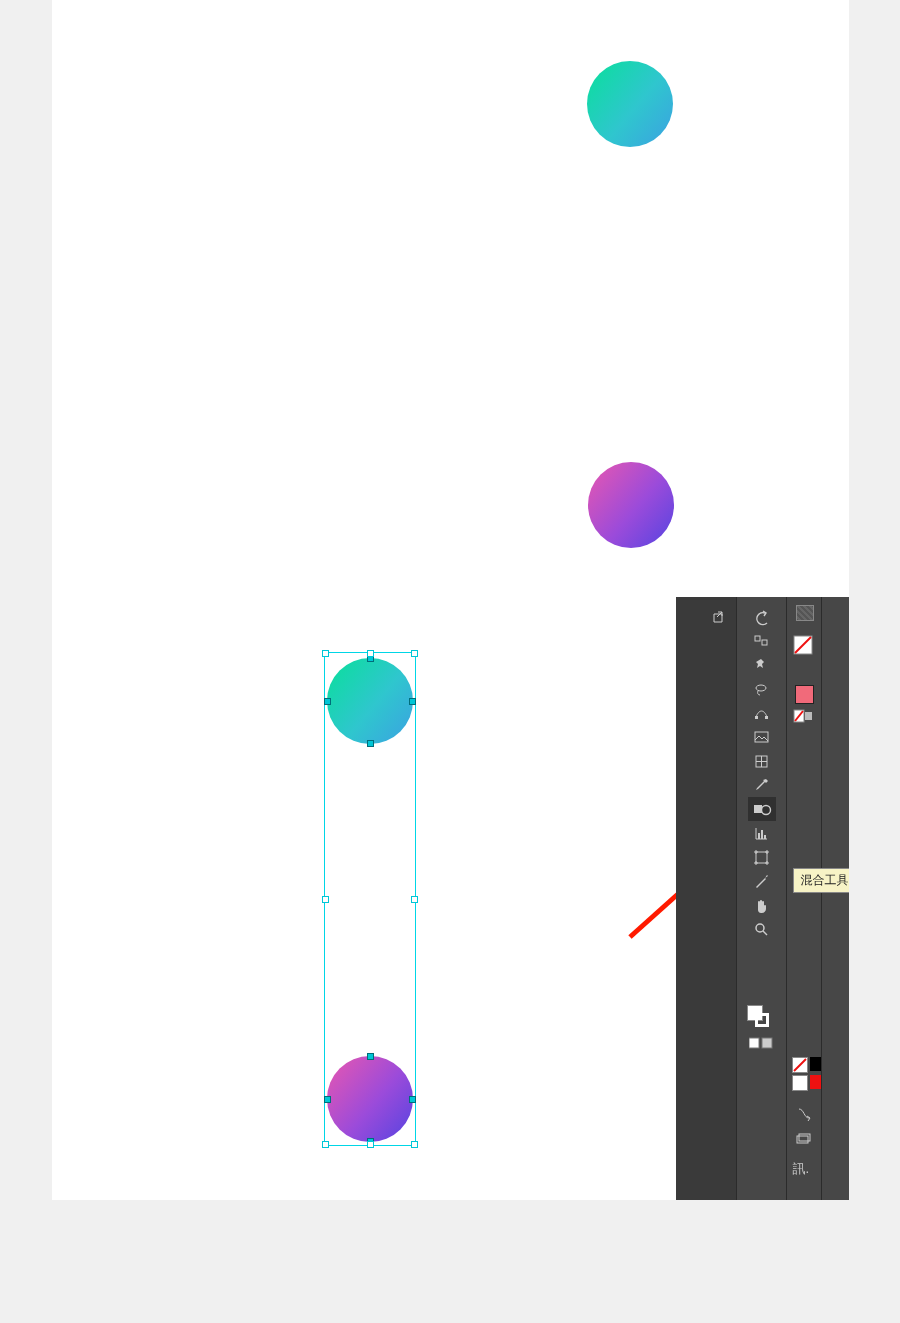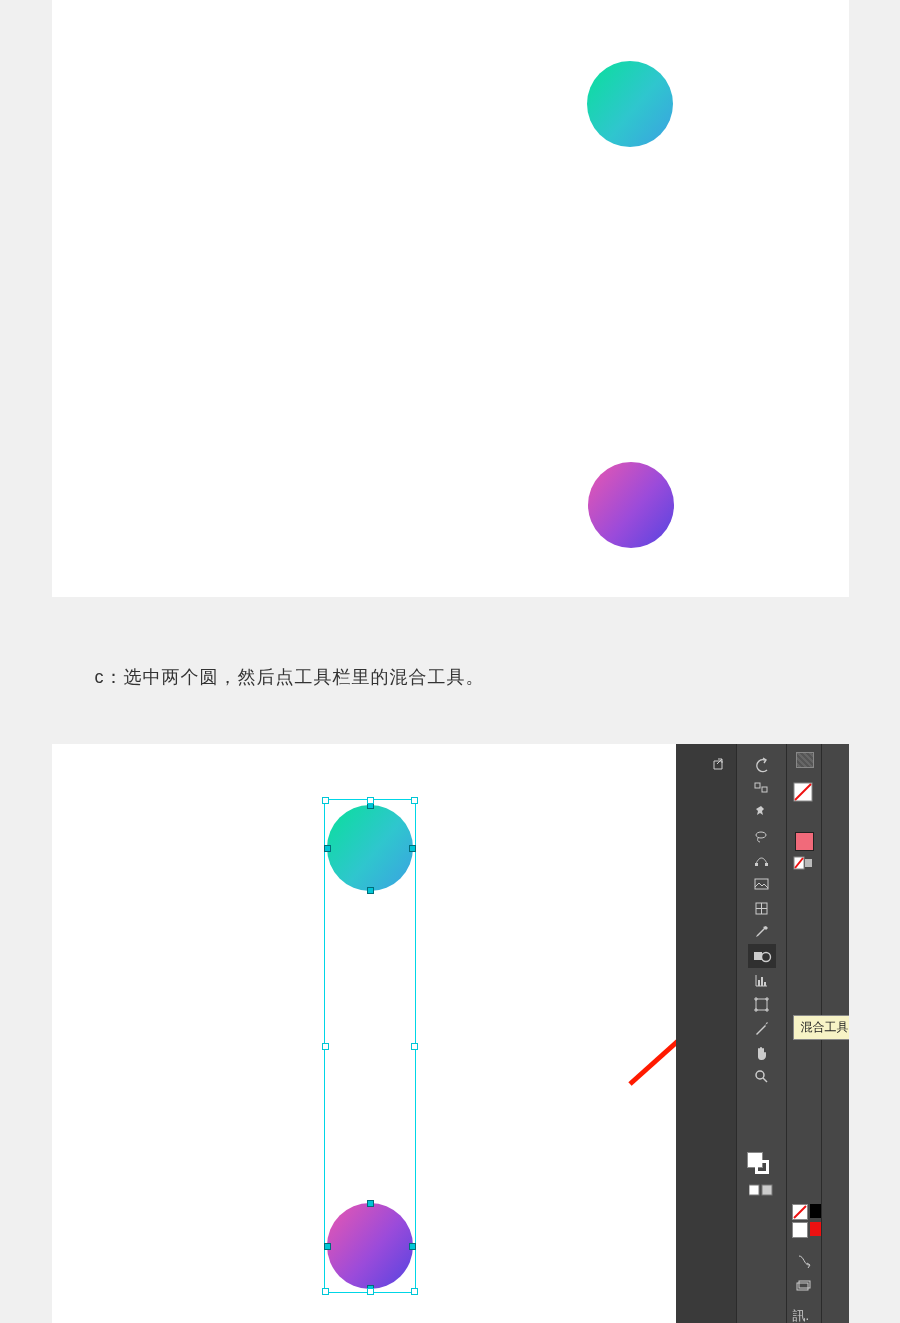--- a/index.html
+++ b/index.html
@@ -109,21 +109,20 @@
 </head>
 <body>
 
 <div class="page">
 
   <div class="figure fig1">
     <div class="circleA"></div>
     <div class="circleB"></div>
   </div>
 
-  <div class="caption">c：选中两个圆，然后点工具栏里的混合工具。</div>
 
   <div class="figure fig2">
 
     <div class="canvas2">
       <div class="selbox">
         <div class="circleC">
           <div class="anchor" style="left:-3px;top:calc(50% - 3px);"></div>
           <div class="anchor" style="right:-3px;top:calc(50% - 3px);"></div>
           <div class="anchor" style="top:-3px;left:calc(50% - 3px);"></div>
           <div class="anchor" style="bottom:-3px;left:calc(50% - 3px);"></div>

